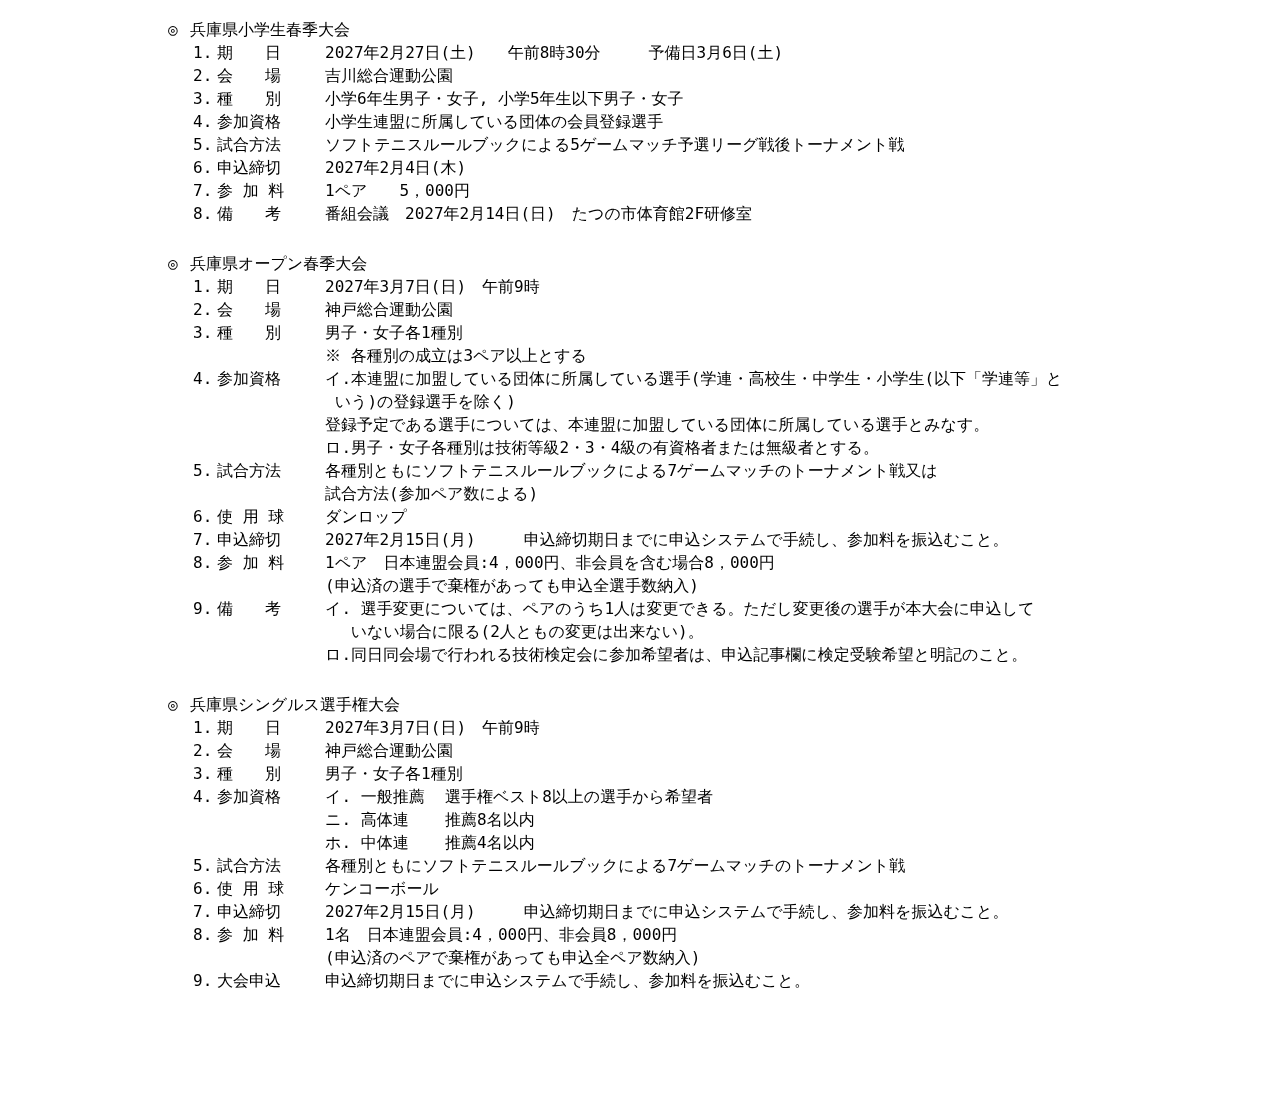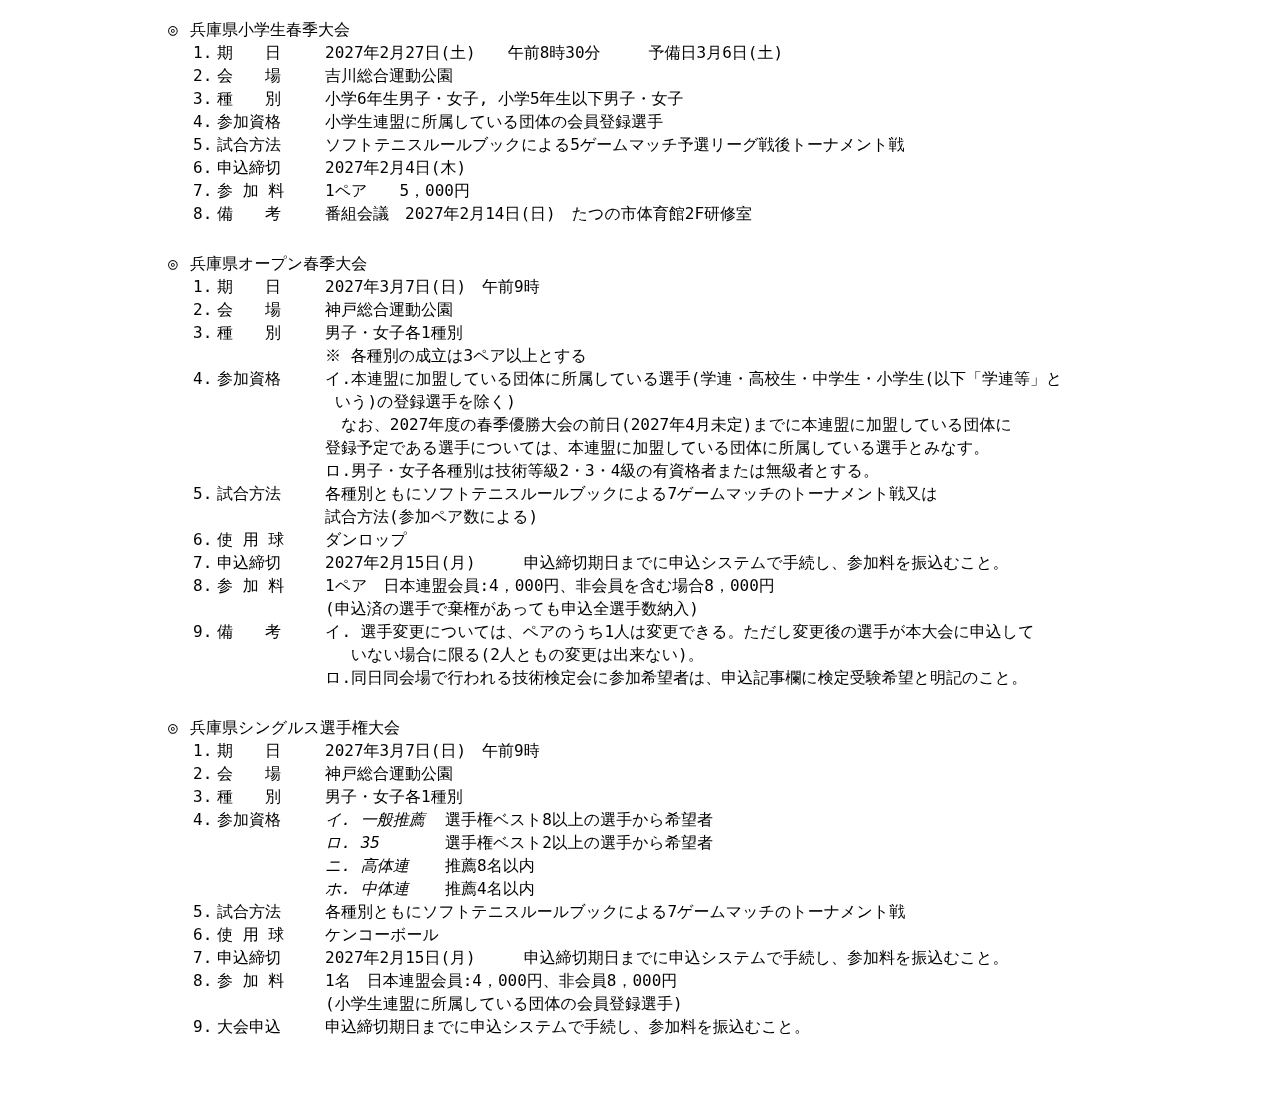--- a/index.html
+++ b/index.html
@@ -46,21 +46,20 @@
     white-space: pre;
   }
   .content {
     flex: none;
     white-space: pre;
   }
   .c1 {
     display: inline-block;
     width: 120px;
     white-space: pre;
-    font-style: italic;
   }
   .c2 {
     white-space: pre;
   }
 </style>
 </head>
 <body>
 
 <div class="doc">
 
@@ -142,21 +141,20 @@
       <span class="content">イ.本連盟に加盟している団体に所属している選手(学連・高校生・中学生・小学生(以下「学連等」と</span>
     </div>
     <div class="row">
       <span class="num"></span>
       <span class="label"></span>
       <span class="content"> いう)の登録選手を除く)</span>
     </div>
     <div class="row">
       <span class="num"></span>
       <span class="label"></span>
-      <span class="content">　なお、2027年度の春季優勝大会の前日(2027年4月未定)までに本連盟に加盟している団体に</span>
     </div>
     <div class="row">
       <span class="num"></span>
       <span class="label"></span>
       <span class="content">登録予定である選手については、本連盟に加盟している団体に所属している選手とみなす。</span>
     </div>
     <div class="row">
       <span class="num"></span>
       <span class="label"></span>
       <span class="content">ロ.男子・女子各種別は技術等級2・3・4級の有資格者または無級者とする。</span>
@@ -229,21 +227,20 @@
       <span class="content">男子・女子各1種別</span>
     </div>
     <div class="row">
       <span class="num">4.</span>
       <span class="label">参加資格</span>
       <span class="content"><span class="c1">イ. 一般推薦</span><span class="c2">選手権ベスト8以上の選手から希望者</span></span>
     </div>
     <div class="row">
       <span class="num"></span>
       <span class="label"></span>
-      <span class="content"><span class="c1">ロ. 35</span><span class="c2">選手権ベスト2以上の選手から希望者</span></span>
     </div>
     <div class="row">
       <span class="num"></span>
       <span class="label"></span>
       <span class="content"><span class="c1">ニ. 高体連</span><span class="c2">推薦8名以内</span></span>
     </div>
     <div class="row">
       <span class="num"></span>
       <span class="label"></span>
       <span class="content"><span class="c1">ホ. 中体連</span><span class="c2">推薦4名以内</span></span>
@@ -264,21 +261,21 @@
       <span class="content">2027年2月15日(月)　　　申込締切期日までに申込システムで手続し、参加料を振込むこと。</span>
     </div>
     <div class="row">
       <span class="num">8.</span>
       <span class="label">参 加 料</span>
       <span class="content">1名　日本連盟会員:4，000円、非会員8，000円</span>
     </div>
     <div class="row">
       <span class="num"></span>
       <span class="label"></span>
-      <span class="content">(小学生連盟に所属している団体の会員登録選手)</span>
+      <span class="content">(申込済のペアで棄権があっても申込全ペア数納入)</span>
     </div>
     <div class="row">
       <span class="num">9.</span>
       <span class="label">大会申込</span>
       <span class="content">申込締切期日までに申込システムで手続し、参加料を振込むこと。</span>
     </div>
   </div>
 
 </div>
 

